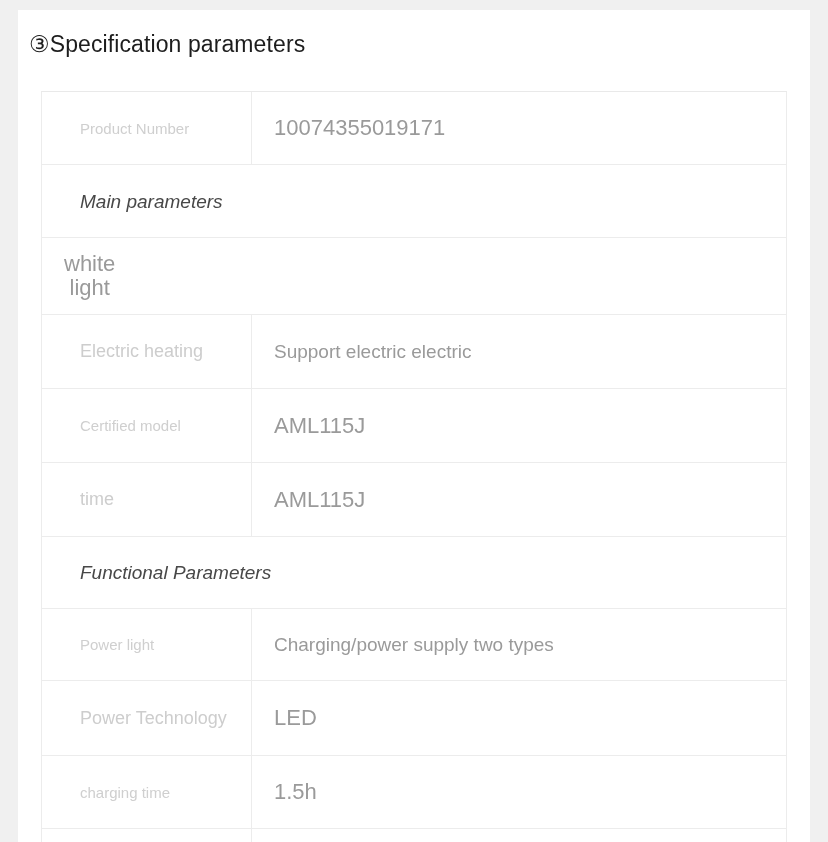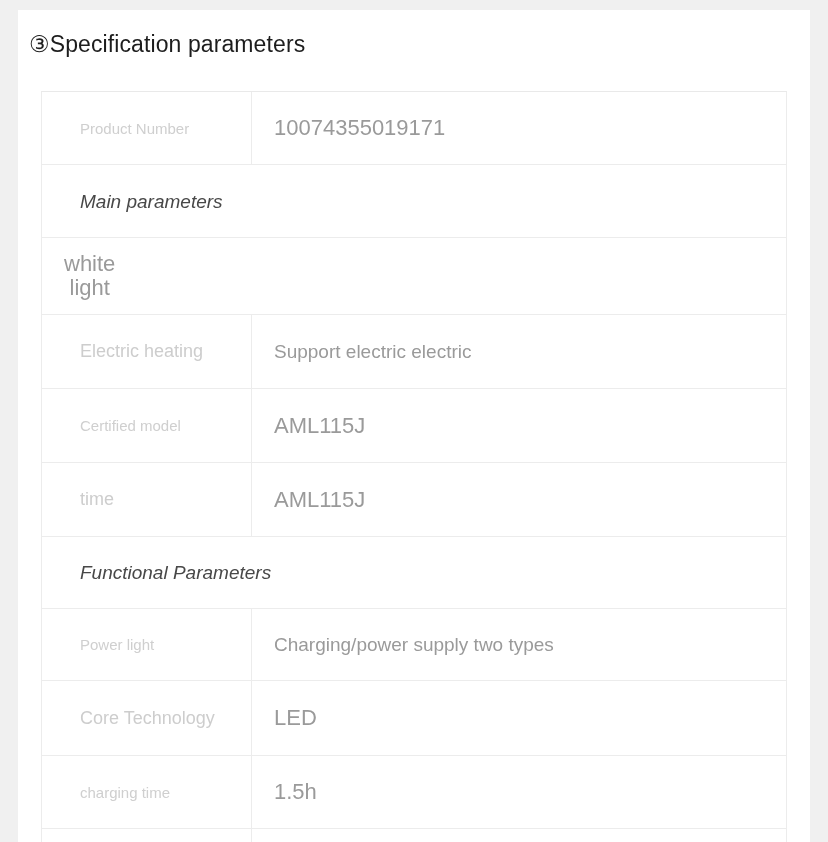--- a/index.html
+++ b/index.html
@@ -192,21 +192,21 @@
         <div class="cell-label">
           <span class="label-text">Power light</span>
         </div>
         <div class="cell-value">
           <span class="value-text">Charging/power supply two types</span>
         </div>
       </div>
 
       <div class="row h-core">
         <div class="cell-label">
-          <span class="label-text big">Core Technology</span>
+          <span class="label-text big">Power Technology</span>
         </div>
         <div class="cell-value">
           <span class="value-text big">LED</span>
         </div>
       </div>
 
       <div class="row h-charging">
         <div class="cell-label">
           <span class="label-text">charging time</span>
         </div>

